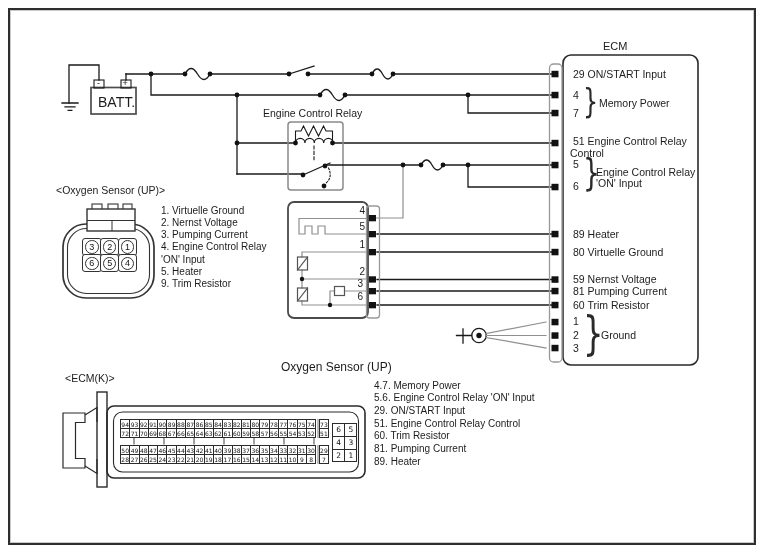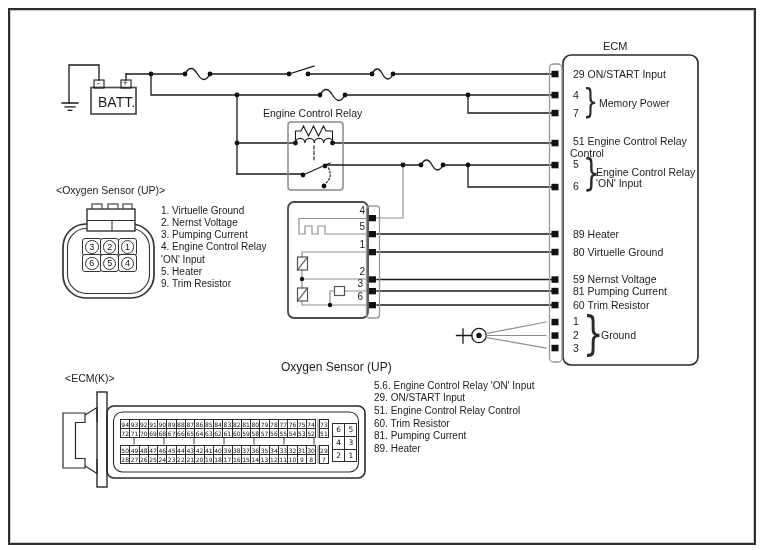--- a/index.html
+++ b/index.html
@@ -184,20 +184,21 @@
   <div class="list" id="sensor-list" style="left: 161px; top: 205px; font-size: 10px; line-height: 12.15px;">
       <div>1. Virtuelle Ground</div>
       <div>2. Nernst Voltage</div>
       <div>3. Pumping Current</div>
       <div>4. Engine Control Relay</div>
       <div>'ON' Input</div>
       <div>5. Heater</div>
       <div>9. Trim Resistor</div>
     </div>
   <div class="list" id="ecmk-list" style="left: 374px; top: 379.5px; font-size: 10px; line-height: 12.7px;">
+      <div>4.7. Memory Power</div>
       <div>5.6. Engine Control Relay 'ON' Input</div>
       <div>29. ON/START Input</div>
       <div>51. Engine Control Relay Control</div>
       <div>60. Trim Resistor</div>
       <div>81. Pumping Current</div>
       <div>89. Heater</div>
     </div>
   <div class="grid" id="grid-top" style="left: 120px; top: 419px;">
       <div class="grow">
         <div class="gcell" style="width: 10.3px; height: 10px; font-size: 6px;">94</div>

